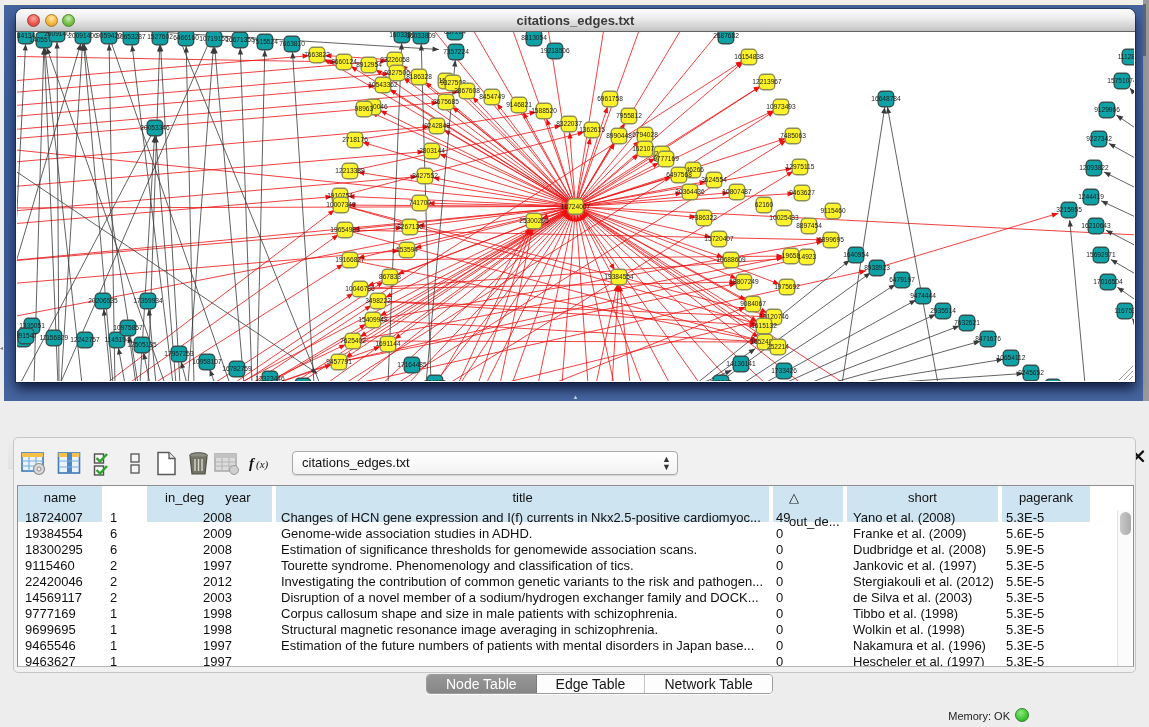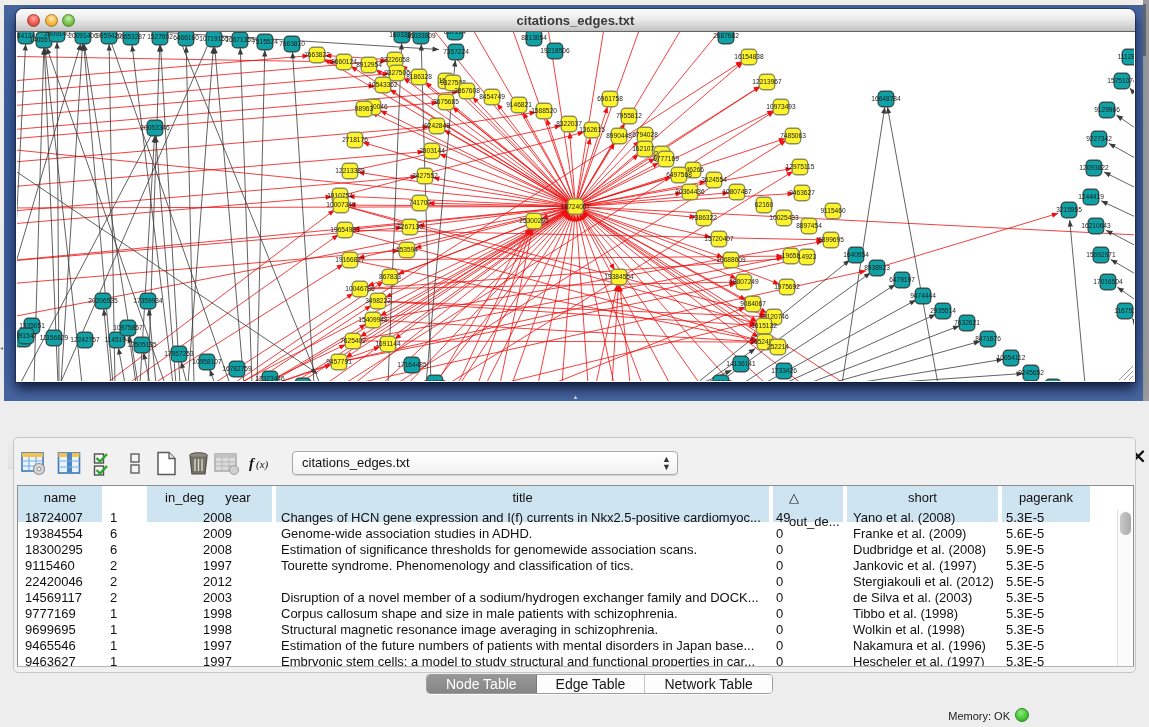--- a/index.html
+++ b/index.html
@@ -873,20 +873,21 @@
             <span class="c2">1997</span>
             <span class="c3">Tourette syndrome. Phenomenology and classification of tics.</span>
             <span class="c4">0</span>
             <span class="c5">Jankovic et al. (1997)</span>
             <span class="c6">5.3E-5</span>
           </div>
 <div class="tr">
             <span class="c0">22420046</span>
             <span class="c1">2</span>
             <span class="c2">2012</span>
+            <span class="c3">Investigating the contribution of common genetic variants to the risk and pathogen...</span>
             <span class="c4">0</span>
             <span class="c5">Stergiakouli et al. (2012)</span>
             <span class="c6">5.5E-5</span>
           </div>
 <div class="tr">
             <span class="c0">14569117</span>
             <span class="c1">2</span>
             <span class="c2">2003</span>
             <span class="c3">Disruption of a novel member of a sodium/hydrogen exchanger family and DOCK...</span>
             <span class="c4">0</span>
@@ -917,21 +918,20 @@
             <span class="c2">1997</span>
             <span class="c3">Estimation of the future numbers of patients with mental disorders in Japan base...</span>
             <span class="c4">0</span>
             <span class="c5">Nakamura et al. (1996)</span>
             <span class="c6">5.3E-5</span>
           </div>
 <div class="tr">
             <span class="c0">9463627</span>
             <span class="c1">1</span>
             <span class="c2">1997</span>
-            <span class="c3">Embryonic stem cells: a model to study structural and functional properties in car...</span>
             <span class="c4">0</span>
             <span class="c5">Hescheler et al. (1997)</span>
             <span class="c6">5.3E-5</span>
           </div>
       </div>
       <div id="vsb">
           <div class="th"></div>
         </div>
     </div>
   </div>

